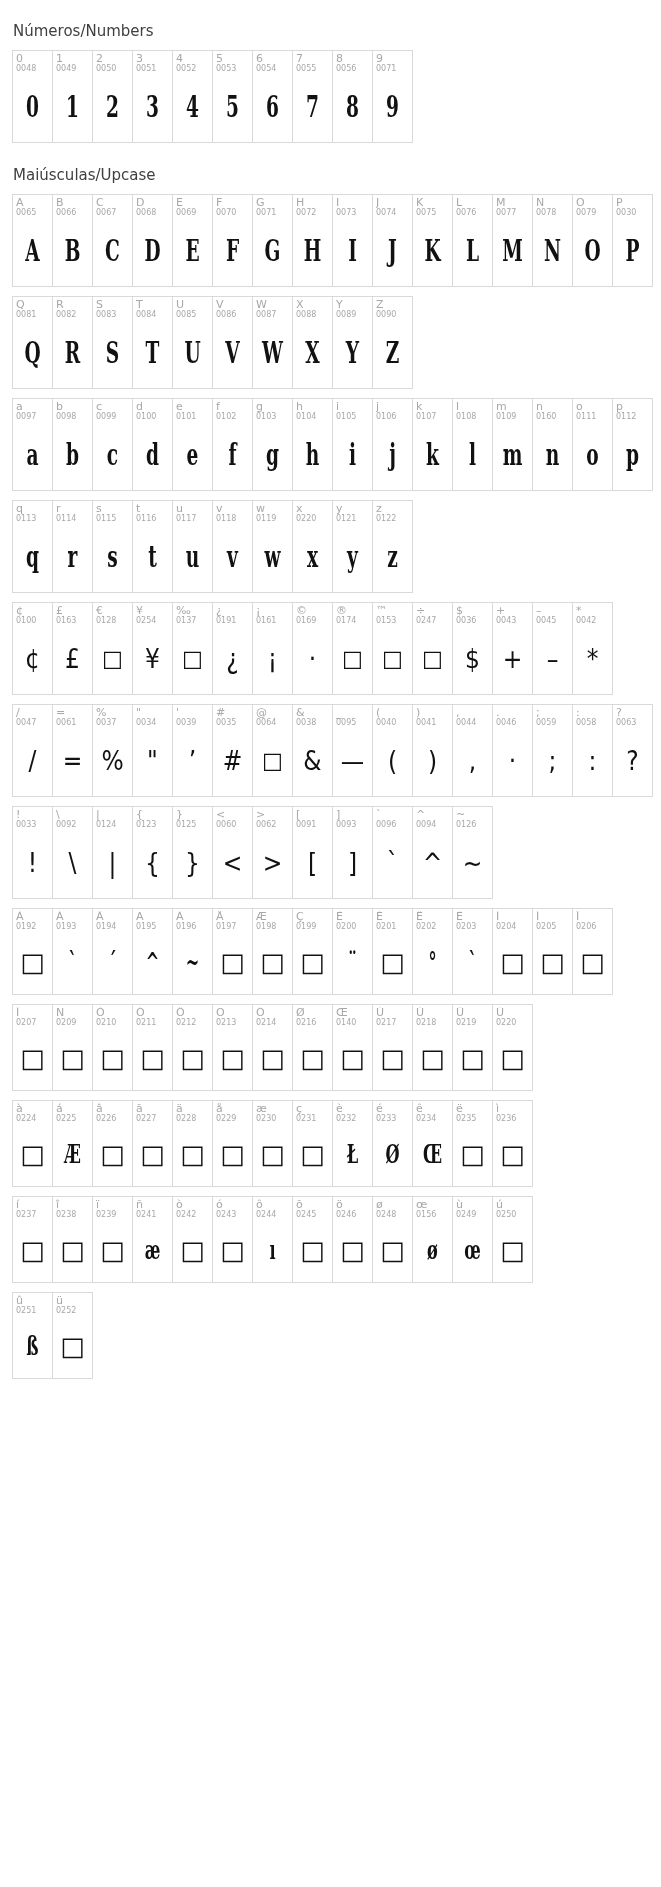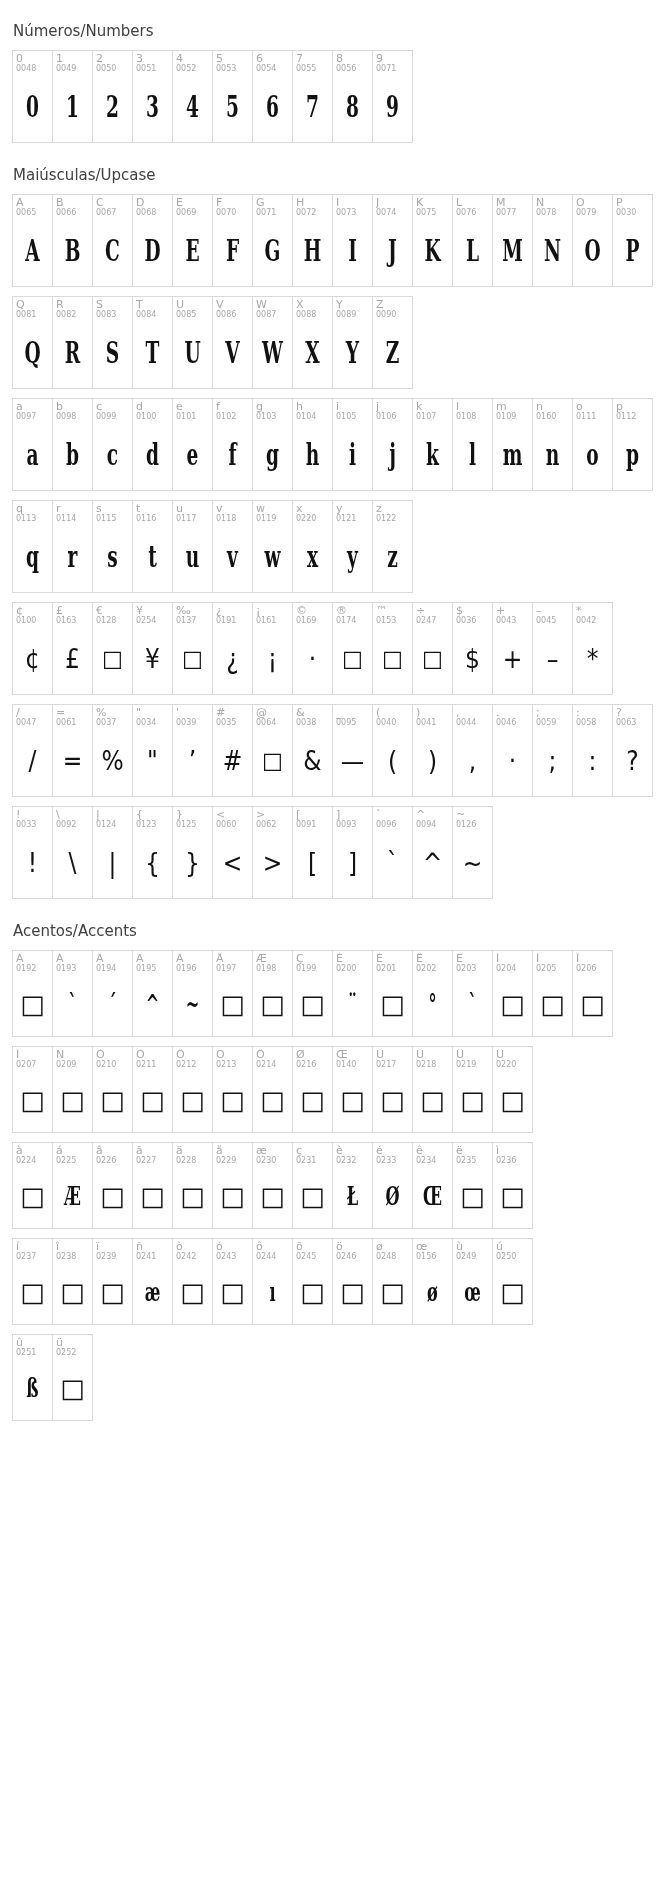--- a/index.html
+++ b/index.html
@@ -867,21 +867,20 @@
             <div class="meta">
               <span class="ch">~</span>
               <span class="code">0126</span>
             </div>
             <div class="glyph sym">~</div>
           </div>
         </div>
       </div>
     </div>
     <div class="section">
-      <div class="section-title">Acentos/Accents</div>
       <div class="grid-wrap" style="display: block;">
         <div class="row h-acc">
           <div class="cell">
             <div class="meta">
               <span class="ch">À</span>
               <span class="code">0192</span>
             </div>
             <div class="glyph box">□</div>
           </div>
           <div class="cell">

